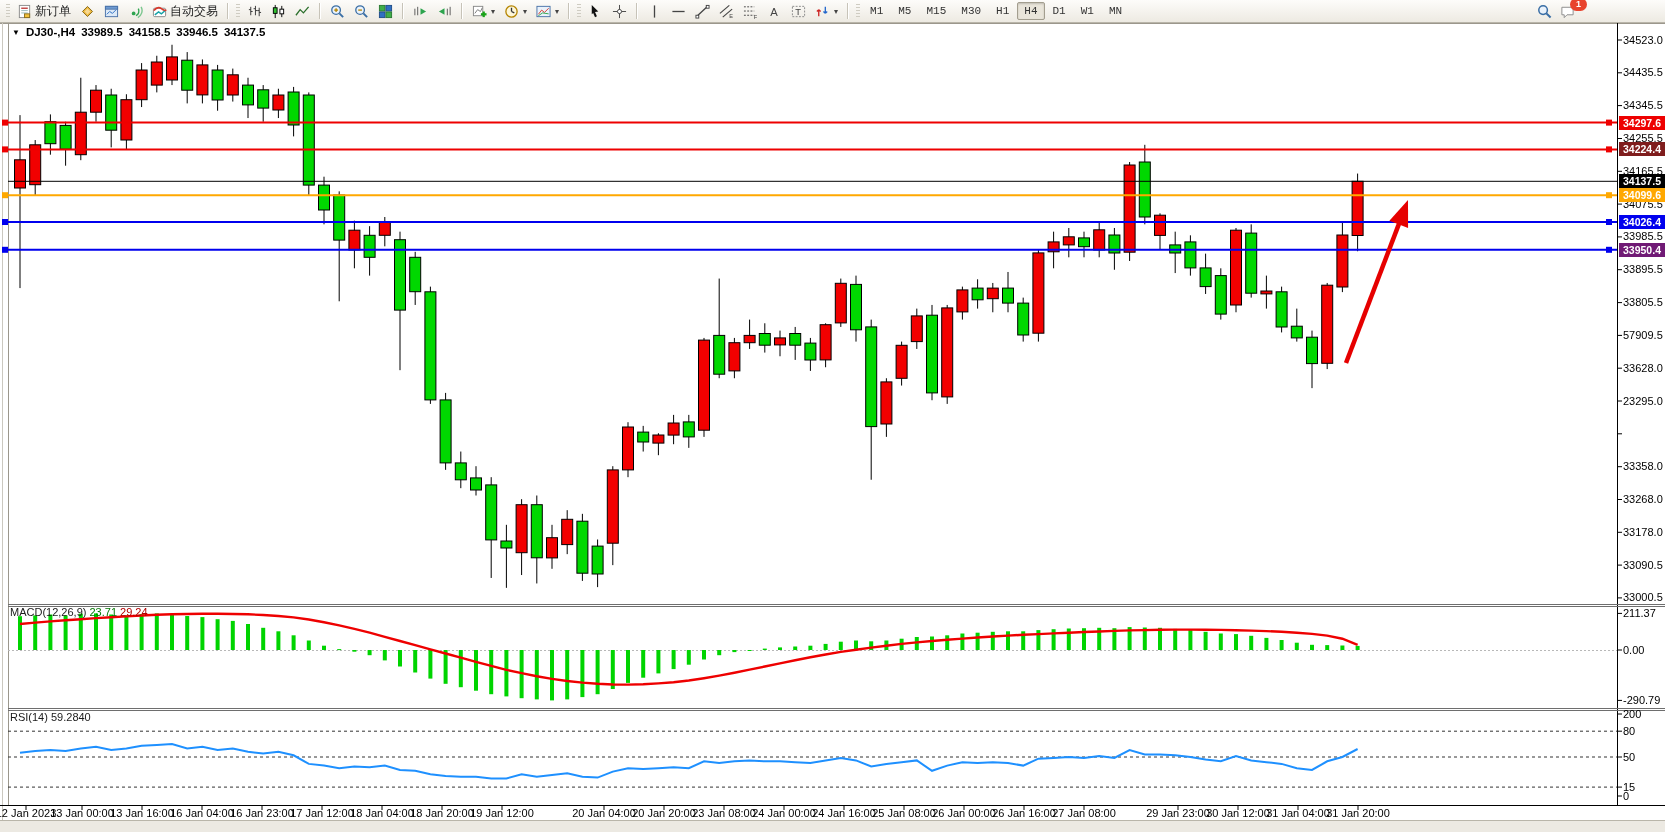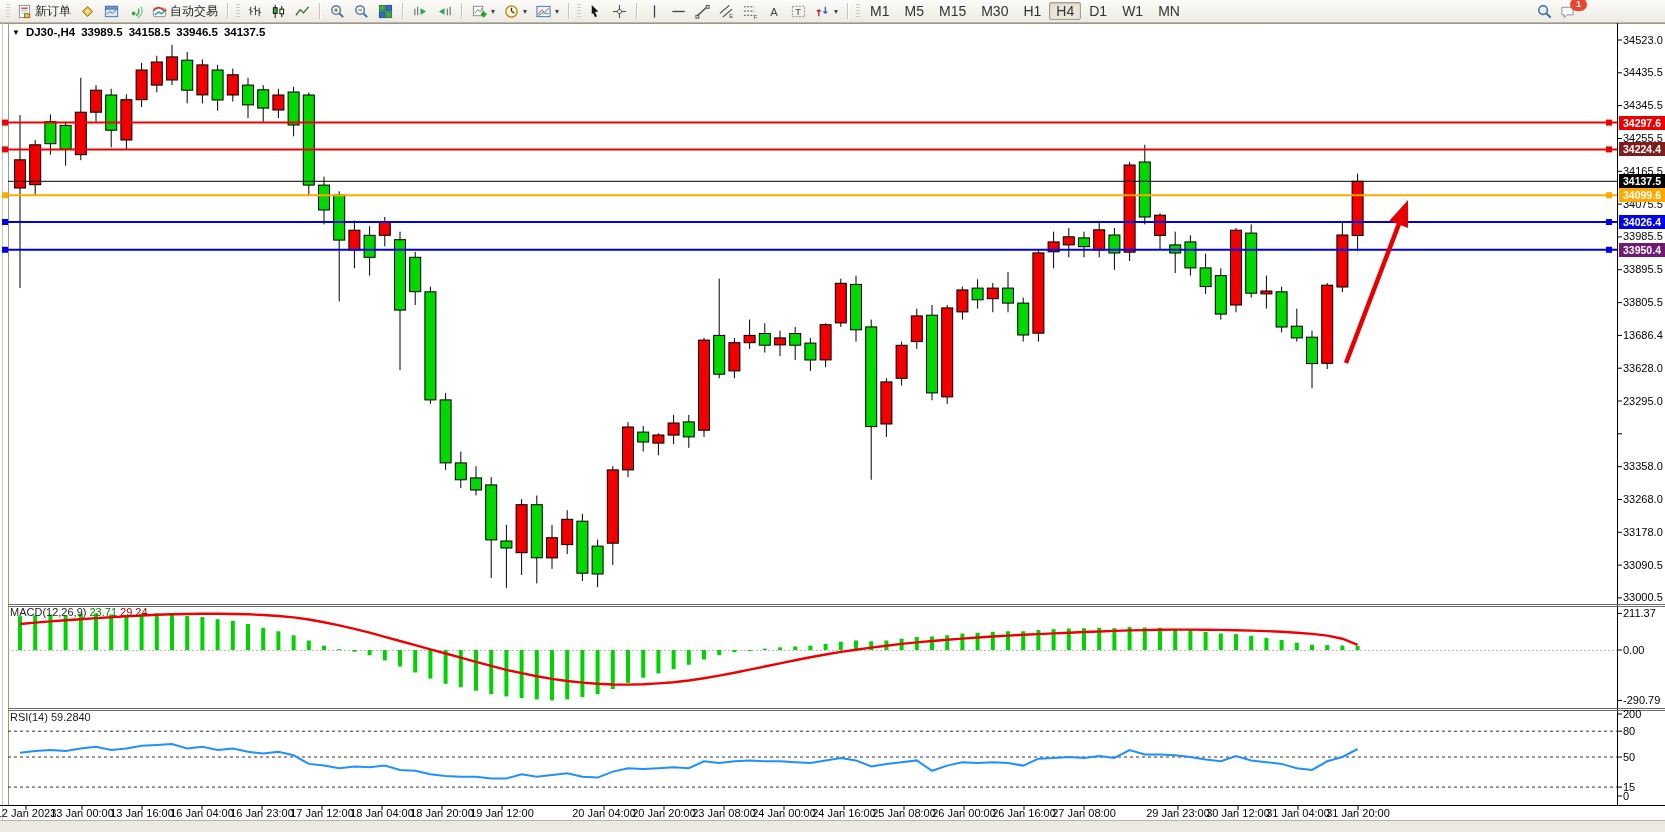--- a/index.html
+++ b/index.html
@@ -9,21 +9,21 @@
   #toolbar{position:absolute;left:0;top:0;width:1665px;height:23px;box-sizing:border-box;
     background:linear-gradient(#fdfcfa,#edeae2);border-bottom:1px solid #b9b5a9;
     display:flex;align-items:center;padding:0 4px;gap:1px;z-index:30}
   .grip{width:4px;height:15px;margin:0 2px;
     background-image:repeating-linear-gradient(#cfccc2 0 1px,transparent 1px 3px);}
   .tbtn{display:inline-flex;align-items:center;gap:3px;height:19px;padding:0 3px;border:1px solid transparent;
     border-radius:2px;background:transparent;font-family:inherit;font-size:12px;color:#222;cursor:default}
   .tsep{width:1px;height:16px;background:#c7c3b8;border-right:1px solid #fff;margin:0 4px}
   .ic{width:15px;height:15px;display:block}
   .caret{font-size:8px;color:#444;margin-left:1px}
-  .tf{font-size:14px;color:#333;height:18px;padding:0 6px;border:1px solid transparent;border-radius:2px;background:transparent;font-family:Liberation Sans, sans-serif}
+  .tf{font-size:11px;color:#333;height:18px;padding:0 6px;border:1px solid transparent;border-radius:2px;background:transparent;font-family:Liberation Mono, monospace}
   .tf.active{border:1px solid #a39e8f;background:#e9e5da;box-shadow:inset 0 1px 2px rgba(0,0,0,.18)}
   #tb-right{margin-left:auto;display:flex;align-items:center;margin-right:82px;position:relative}
   #notif-badge{position:absolute;right:-8px;top:-4px;min-width:13px;height:13px;border-radius:7px;background:#e8442e;
     color:#fff;font-size:9px;font-weight:bold;text-align:center;line-height:13px;padding:0 2px}
   
   #chartwin{position:absolute;left:0;top:23px;width:1665px;height:797px;background:#fff}
   #plot{position:absolute;left:0;top:0;z-index:1}
   .axlbl{position:absolute;font-size:11px;color:#000;height:13px;line-height:13px;white-space:nowrap;z-index:5}
   .timelbl{position:absolute;font-size:11px;color:#000;height:13px;line-height:13px;white-space:nowrap;transform:translateX(-50%);z-index:5}
   .tag{position:absolute;left:1619px;width:46px;height:14px;line-height:14px;font-size:10.5px;color:#fff;
@@ -854,21 +854,21 @@
     <div class="tag" style="top:242.8px;background:#701a75">33950.4</div>
     <div class="axlbl" style="left:1623px;top:33.5px">34523.0</div>
     <div class="axlbl" style="left:1623px;top:66.3px">34435.5</div>
     <div class="axlbl" style="left:1623px;top:99.1px">34345.5</div>
     <div class="axlbl" style="left:1623px;top:132.0px">34255.5</div>
     <div class="axlbl" style="left:1623px;top:164.8px">34165.5</div>
     <div class="axlbl" style="left:1623px;top:197.6px">34075.5</div>
     <div class="axlbl" style="left:1623px;top:230.4px">33985.5</div>
     <div class="axlbl" style="left:1623px;top:263.2px">33895.5</div>
     <div class="axlbl" style="left:1623px;top:296.1px">33805.5</div>
-    <div class="axlbl" style="left:1623px;top:328.9px">13686.4</div>
+    <div class="axlbl" style="left:1623px;top:328.9px">57909.5</div>
     <div class="axlbl" style="left:1623px;top:361.7px">33628.0</div>
     <div class="axlbl" style="left:1623px;top:394.5px">23295.0</div>
     <div class="axlbl" style="left:1671px;top:427.3px">33448.0</div>
     <div class="axlbl" style="left:1623px;top:460.2px">33358.0</div>
     <div class="axlbl" style="left:1623px;top:493.0px">33268.0</div>
     <div class="axlbl" style="left:1623px;top:525.8px">33178.0</div>
     <div class="axlbl" style="left:1623px;top:558.6px">33090.5</div>
     <div class="axlbl" style="left:1623px;top:591.4px">33000.5</div>
     <div class="axlbl" style="left:1623px;top:606.9px">211.37</div>
     <div class="axlbl" style="left:1623px;top:643.5px">0.00</div>

